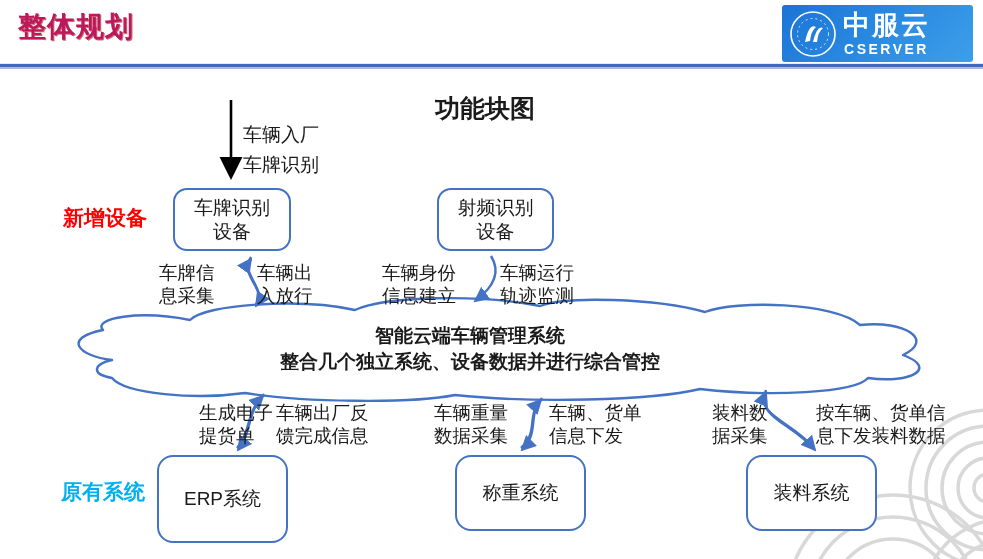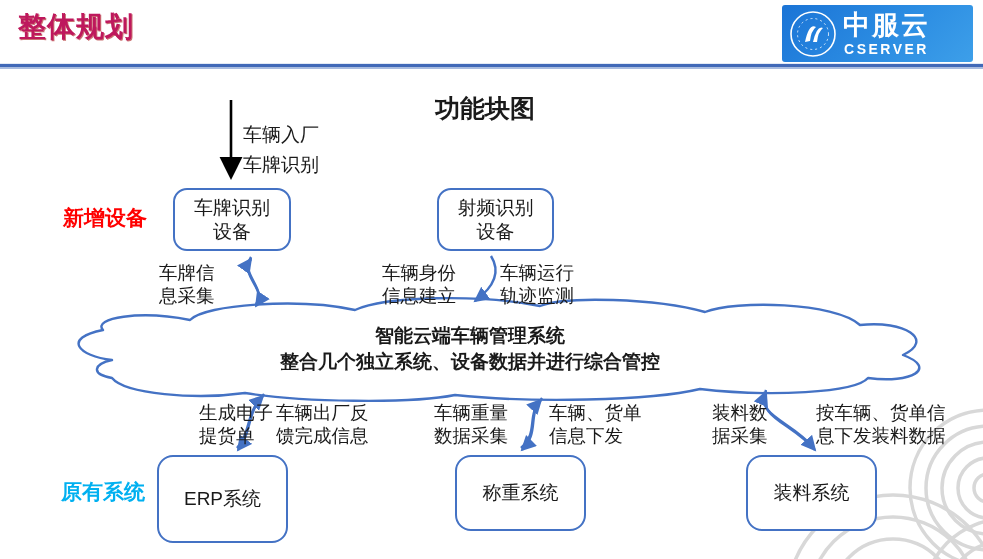--- a/index.html
+++ b/index.html
@@ -128,20 +128,22 @@
     <span>车牌识别
 设备</span>
   </div>
   <div class="nbox" style="left:437px;top:188px;width:117px;height:63px;">
     <span>射频识别
 设备</span>
   </div>
 
   <div class="flow-label" style="left:159px;top:261px;">车牌信
 息采集</div>
+  <div class="flow-label" style="left:257px;top:261px;">车辆出
+入放行</div>
   <div class="flow-label" style="left:382px;top:261px;">车辆身份
 信息建立</div>
   <div class="flow-label" style="left:500px;top:261px;">车辆运行
 轨迹监测</div>
 
   <div class="cloud-text">
     <div>智能云端车辆管理系统</div>
     <div>整合几个独立系统、设备数据并进行综合管控</div>
   </div>
 

